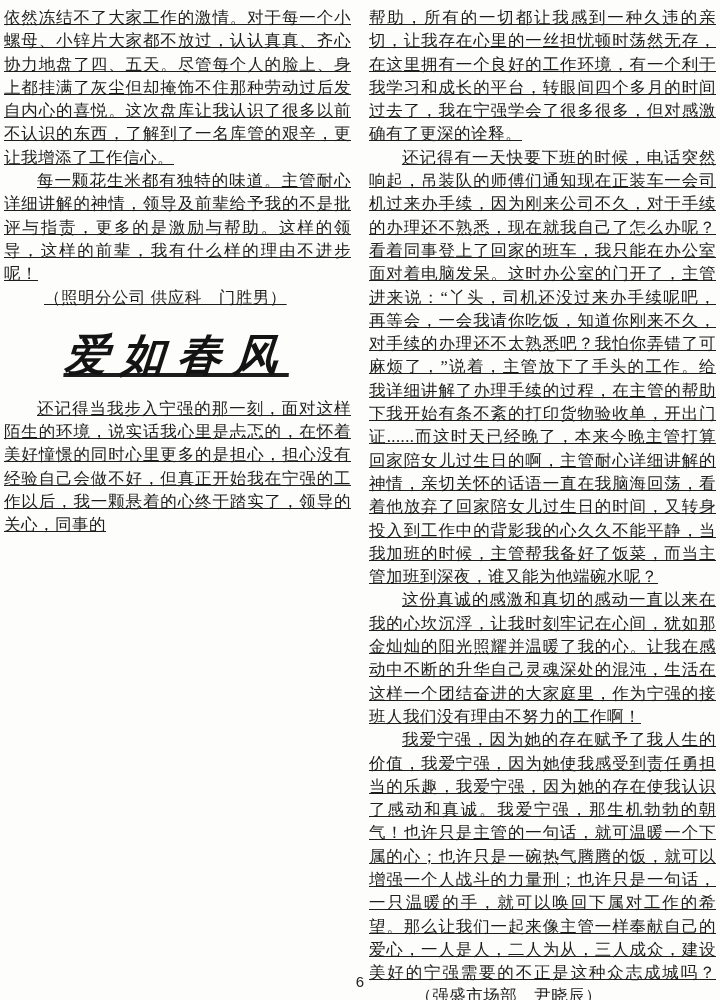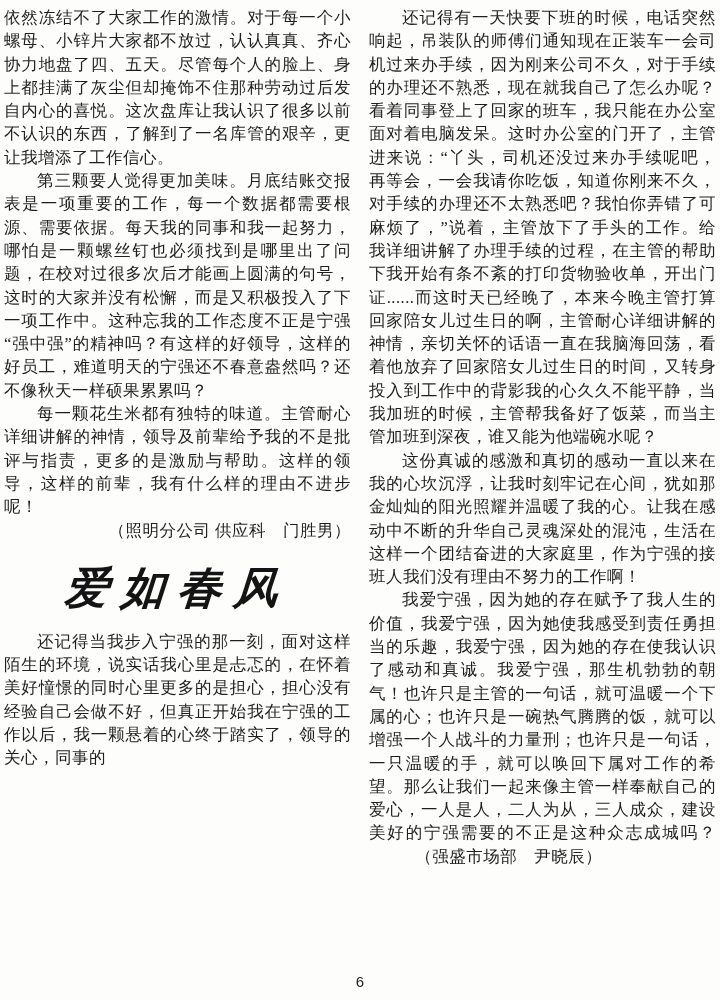--- a/index.html
+++ b/index.html
@@ -15,40 +15,41 @@
     background: #fdfdfc;
     color: #1e1e1e;
     font-family: "Liberation Serif", "DejaVu Serif", serif;
     overflow: hidden;
     padding: 6px 4px 30px 4px;
   }
   .columns {
     display: flex;
     gap: 18px;
     height: 952px;
+    text-decoration: underline;
   }
   .column {
     flex: 1 1 0;
     font-size: 16.5px;
     line-height: 23.3px;
     text-align: justify;
     text-justify: inter-ideograph;
     letter-spacing: 0.5px;
   }
   p.para {
     margin: 0;
     text-indent: 2em;
   }
   p.para.cont {
     text-indent: 0;
   }
   .signature {
     margin: 0;
     text-indent: 0;
-    text-align: right;
+    text-align: left;
     padding-left: 40px;
   }
   .article-title {
     margin: 16px 0 12px 0;
     text-align: center;
     font-size: 44px;
     line-height: 60px;
     font-weight: 700;
     font-style: italic;
     letter-spacing: 0.28em;
@@ -72,28 +73,28 @@
   }
 </style>
 </head>
 <body>
 
 <div class="page">
   <div class="columns">
 
     <div class="column">
       <p class="para cont">依然冻结不了大家工作的激情。对于每一个小螺母、小锌片大家都不放过，认认真真、齐心协力地盘了四、五天。尽管每个人的脸上、身上都挂满了灰尘但却掩饰不住那种劳动过后发自内心的喜悦。这次盘库让我认识了很多以前不认识的东西，了解到了一名库管的艰辛，更让我增添了工作信心。</p>
-      <p class="para">第三颗要人觉得更加美味。月底结账交报表是一项重要的工作，每一个数据都需要根源、需要依据。每天我的同事和我一起努力，哪怕是一颗螺丝钉也必须找到是哪里出了问题，在校对过很多次后才能画上圆满的句号，这时的大家并没有松懈，而是又积极投入了下一项工作中。这种忘我的工作态度不正是宁强“强中强”的精神吗？有这样的好领导，这样的好员工，难道明天的宁强还不春意盎然吗？还不像秋天一样硕果累累吗？</p>
       <p class="para">每一颗花生米都有独特的味道。主管耐心详细讲解的神情，领导及前辈给予我的不是批评与指责，更多的是激励与帮助。这样的领导，这样的前辈，我有什么样的理由不进步呢！</p>
       <p class="signature">（照明分公司 供应科　门胜男）</p>
       <h2 class="article-title">爱如春风</h2>
       <p class="para">还记得当我步入宁强的那一刻，面对这样陌生的环境，说实话我心里是忐忑的，在怀着美好憧憬的同时心里更多的是担心，担心没有经验自己会做不好，但真正开始我在宁强的工作以后，我一颗悬着的心终于踏实了，领导的关心，同事的</p>
     </div>
 
     <div class="column">
+      <p class="para cont">帮助，所有的一切都让我感到一种久违的亲切，让我存在心里的一丝担忧顿时荡然无存，在这里拥有一个良好的工作环境，有一个利于我学习和成长的平台，转眼间四个多月的时间过去了，我在宁强学会了很多很多，但对感激确有了更深的诠释。</p>
       <p class="para">还记得有一天快要下班的时候，电话突然响起，吊装队的师傅们通知现在正装车一会司机过来办手续，因为刚来公司不久，对于手续的办理还不熟悉，现在就我自己了怎么办呢？看着同事登上了回家的班车，我只能在办公室面对着电脑发呆。这时办公室的门开了，主管进来说：“丫头，司机还没过来办手续呢吧，再等会，一会我请你吃饭，知道你刚来不久，对手续的办理还不太熟悉吧？我怕你弄错了可麻烦了，”说着，主管放下了手头的工作。给我详细讲解了办理手续的过程，在主管的帮助下我开始有条不紊的打印货物验收单，开出门证......而这时天已经晚了，本来今晚主管打算回家陪女儿过生日的啊，主管耐心详细讲解的神情，亲切关怀的话语一直在我脑海回荡，看着他放弃了回家陪女儿过生日的时间，又转身投入到工作中的背影我的心久久不能平静，当我加班的时候，主管帮我备好了饭菜，而当主管加班到深夜，谁又能为他端碗水呢？</p>
       <p class="para">这份真诚的感激和真切的感动一直以来在我的心坎沉浮，让我时刻牢记在心间，犹如那金灿灿的阳光照耀并温暖了我的心。让我在感动中不断的升华自己灵魂深处的混沌，生活在这样一个团结奋进的大家庭里，作为宁强的接班人我们没有理由不努力的工作啊！</p>
       <p class="para">
         <span>我爱宁强，因为她的存在赋予了我人生的价值，我爱宁强，因为她使我感受到责任勇担当的乐趣，我爱宁强，因为她的存在使我认识了感动和真诚。我爱宁强，那生机勃勃的朝气！也许只是主管的一句话，就可温暖一个下属的心；也许只是一碗热气腾腾的饭，就可以增强一个人战斗的力量刑；也许只是一句话，一只温暖的手，就可以唤回下属对工作的希望。那么让我们一起来像主管一样奉献自己的爱心，一人是人，二人为从，三人成众，建设美好的宁强需要的不正是这种众志成城吗？</span><span class="inline-sig">（强盛市场部　尹晓辰）</span>
       </p>
     </div>
 
   </div>
 
   <div class="footer">6</div>

